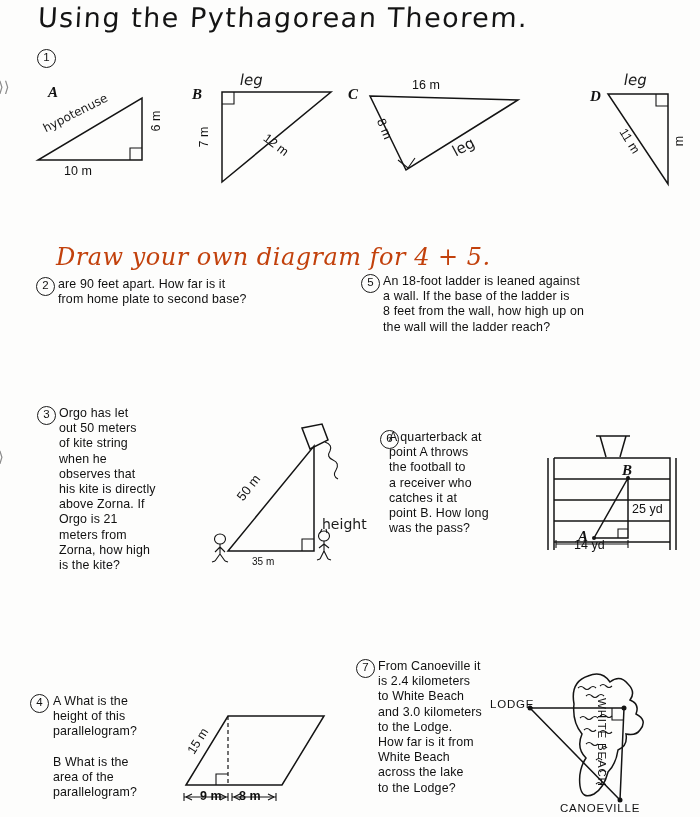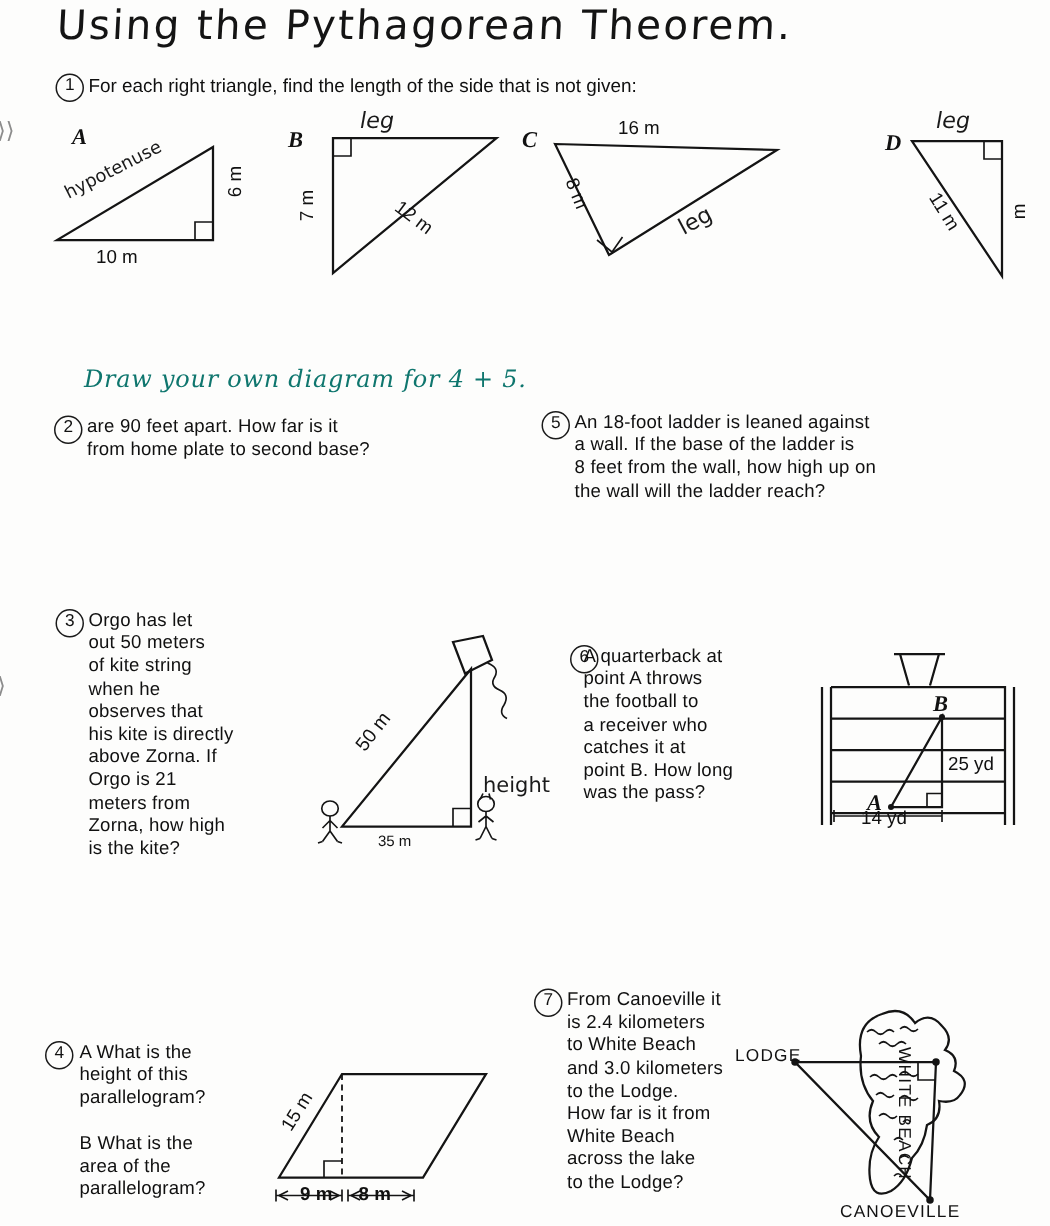--- a/index.html
+++ b/index.html
@@ -25,23 +25,23 @@
     font-family: "DejaVu Sans", sans-serif;
     font-size: 27px;
     letter-spacing: 1.5px;
     color: #141414;
     white-space: nowrap;
     transform: skewX(-3deg);
   }
   .cursive-hand {
     font-family: "DejaVu Serif", serif;
     font-style: italic;
-    font-size: 16px;
+    font-size: 24px;
     letter-spacing: 0.5px;
-    color: #0f766e;
+    color: #c2410c;
     white-space: nowrap;
   }
   .lbl-hand {
     font-family: "DejaVu Sans", sans-serif;
     font-size: 13px;
     color: #1a1a1a;
     white-space: nowrap;
   }
 
   
@@ -107,21 +107,20 @@
   }
 </style>
 </head>
 <body>
 
 <div class="sheet">
 
   <div class="abs title-hand" style="left:38px; top:2px;">Using the Pythagorean Theorem.</div>
 
   <div class="qnum" style="left:37px; top:49px;">1</div>
-  <div class="instr" style="left:59px; top:50px;">For each right triangle, find the length of the side that is not given:</div>
 
   <div class="edge-mark abs" style="left:-2px; top:78px;">⟩⟩</div>
   <div class="edge-mark abs" style="left:-2px; top:448px;">⟩</div>
 
   <div class="abs" style="left:30px; top:78px; width:145px; height:110px;">
     <div class="tri-letter" style="left:18px; top:6px;">A</div>
     <svg width="145" height="110" viewBox="0 0 145 110">
       <path class="stroke" d="M8,82 L112,82 L112,20 Z"></path>
       <path class="thin" d="M100,82 L100,70 L112,70"></path>
     </svg>

